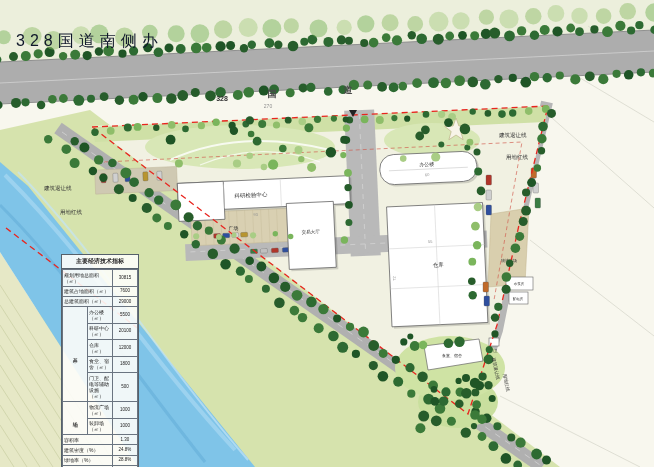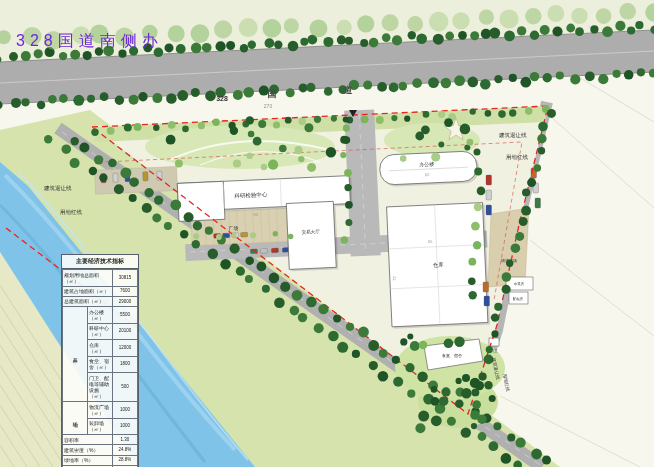--- a/index.html
+++ b/index.html
@@ -5,21 +5,21 @@
   html,body{margin:0;padding:0;background:#ddd;}
   .stage{position:relative;width:654px;height:467px;overflow:hidden;background:#f8f7ee;
          font-family:"Liberation Sans","DejaVu Sans",sans-serif;}
   svg{position:absolute;left:0;top:0;}
   svg text{font-family:"Liberation Sans","DejaVu Sans",sans-serif;fill:#333;}
   .t35{font-size:3.5px}.t4{font-size:4px}.t45{font-size:4.5px}.t5{font-size:5px}
   .t55{font-size:5.5px}.t7{font-size:7px;font-weight:bold}.t9{font-size:9px;font-weight:bold;fill:#4a4a4a}
   .dim{fill:#909090}
   .faint{stroke:#d8d8cd;stroke-width:.8}
   .title-wrap{position:absolute;left:0;top:26px;width:654px;height:30px;pointer-events:none}
-  .wm{position:absolute;left:16px;top:5px;font-size:16px;letter-spacing:5px;color:#6d28d9;font-weight:500;white-space:nowrap}
+  .wm{position:absolute;left:16px;top:5px;font-size:16px;letter-spacing:5px;color:#0f172a;font-weight:500;white-space:nowrap}
   .main-title{position:absolute;left:110px;top:3px;font-size:17px;font-weight:bold;color:#141414;
               letter-spacing:.5px;white-space:nowrap;text-shadow:0 0 3px #fff,1px 1px 2px #fff,-1px -1px 2px #fff}
   .ind-table{position:absolute;left:61px;top:254px;width:76px;background:rgba(253,253,249,.9);
              border:1px solid #55606a;font-size:5px;color:#222}
   .tbl-title{font-weight:bold;font-size:6px;text-align:center;padding:2px 0;border-bottom:1px solid #55606a}
   .ind-table table{border-collapse:collapse;width:100%;table-layout:fixed}
   .ind-table td{border:0.5px solid #6a7480;padding:1.5px 1px;line-height:1.25;overflow:hidden}
   .lb,.lb2{text-align:left}
   .vl{width:22px;text-align:center;font-size:4.5px}
   .gp{width:7px;text-align:center;vertical-align:middle}

